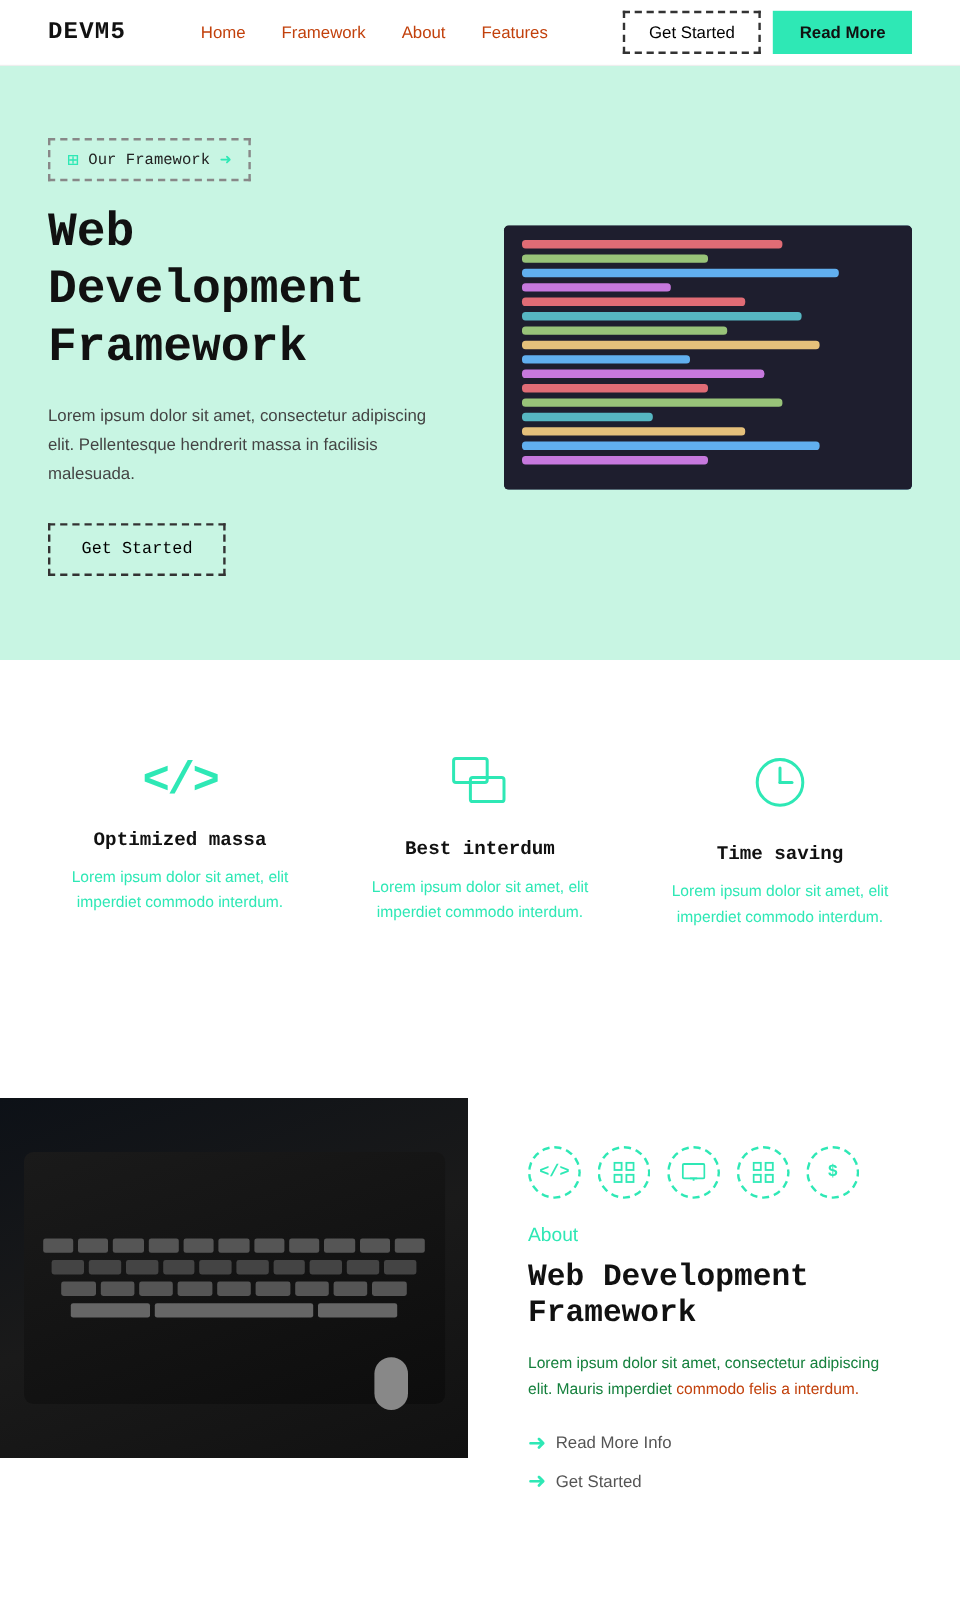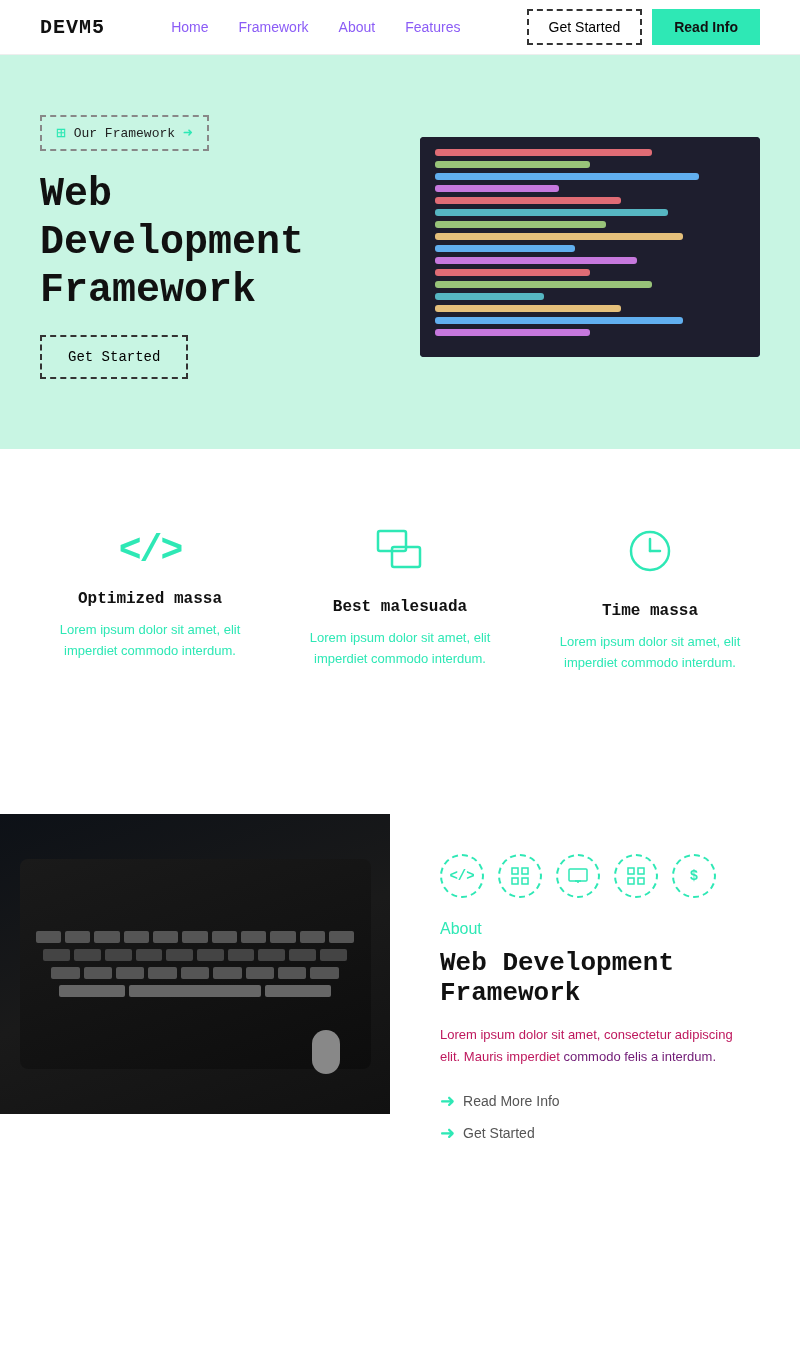--- a/index.html
+++ b/index.html
@@ -6,21 +6,21 @@
     body { font-family: 'Courier New', monospace; color: #222; background: #fff; width: 800px; }
 
     
     nav {
       display: flex; align-items: center; justify-content: space-between;
       padding: 0 40px; height: 55px; background: #fff;
       border-bottom: 1px solid #eee;
     }
     .nav-logo { font-size: 20px; font-weight: bold; color: #111; letter-spacing: 1px; }
     .nav-links { display: flex; gap: 30px; }
-    .nav-links a { text-decoration: none; color: #8b5cf6; font-size: 14px; font-family: Arial, sans-serif; }
+    .nav-links a { text-decoration: none; color: #c2410c; font-size: 14px; font-family: Arial, sans-serif; }
     .nav-buttons { display: flex; gap: 10px; align-items: center; }
     .btn-outline {
       border: 2px dashed #333; background: transparent; padding: 8px 20px;
       font-size: 14px; cursor: pointer; font-family: Arial, sans-serif;
     }
     .btn-teal {
       background: #2ee8b5; border: none; padding: 10px 22px;
       font-size: 14px; cursor: pointer; font-family: Arial, sans-serif; color: #111; font-weight: 600;
     }
 
@@ -73,21 +73,21 @@
     .about-content { flex: 1; padding: 40px 50px; }
     .about-icons { display: flex; gap: 14px; margin-bottom: 22px; }
     .about-icon-circle {
       width: 44px; height: 44px; border-radius: 50%;
       border: 2px dashed #2ee8b5; display: flex; align-items: center; justify-content: center;
       font-size: 16px; color: #2ee8b5;
     }
     .about-label { font-size: 16px; color: #2ee8b5; margin-bottom: 10px; font-family: Arial, sans-serif; }
     .about-title { font-size: 26px; font-weight: bold; margin-bottom: 16px; color: #111; }
     .about-desc { font-size: 13px; line-height: 1.7; color: #555; font-family: Arial, sans-serif; margin-bottom: 22px; }
-    .about-desc span { color: #be185d; }
+    .about-desc span { color: #15803d; }
     .about-link { display: flex; align-items: center; gap: 8px; font-size: 14px; color: #555; margin-bottom: 10px; font-family: Arial, sans-serif; cursor: pointer; }
     .about-link .link-arrow { color: #2ee8b5; font-size: 18px; }
 
     
     .laptop-screen {
       width: 100%; height: 100%;
       background: #1e1e2e;
       position: relative;
       display: flex; flex-direction: column; padding: 12px 15px; gap: 5px;
     }
@@ -99,32 +99,33 @@
 <nav>
   <span class="nav-logo">DEVM5</span>
   <div class="nav-links">
     <a>Home</a>
     <a>Framework</a>
     <a>About</a>
     <a>Features</a>
   </div>
   <div class="nav-buttons">
     <button class="btn-outline">Get Started</button>
-    <button class="btn-teal">Read Info</button>
+    <button class="btn-teal">Read More</button>
   </div>
 </nav>
 
 <section class="hero">
   <div class="hero-left">
     <div class="hero-badge">
       <span class="badge-icon">⊞</span>
       <span>Our Framework</span>
       <span class="arrow-icon">➜</span>
     </div>
     <h1 class="hero-title">Web Development Framework</h1>
+    <p class="hero-desc">Lorem ipsum dolor sit amet, consectetur adipiscing elit. Pellentesque hendrerit massa in facilisis malesuada.</p>
     <button class="hero-btn">Get Started</button>
   </div>
   <div class="hero-image">
     <div class="laptop-screen">
       <div class="lc" style="background:#e06c75;width:70%"></div>
       <div class="lc" style="background:#98c379;width:50%"></div>
       <div class="lc" style="background:#61afef;width:85%"></div>
       <div class="lc" style="background:#c678dd;width:40%"></div>
       <div class="lc" style="background:#e06c75;width:60%"></div>
       <div class="lc" style="background:#56b6c2;width:75%"></div>
@@ -153,35 +154,35 @@
       </div>
     </div>
 
     <div class="feature-card">
       <div class="feature-icon">
         <svg width="48" height="40" viewBox="0 0 48 40" fill="none" xmlns="http://www.w3.org/2000/svg">
           <rect x="2" y="2" width="28" height="20" rx="2" stroke="#2ee8b5" stroke-width="2.5" fill="none"></rect>
           <rect x="16" y="18" width="28" height="20" rx="2" stroke="#2ee8b5" stroke-width="2.5" fill="none"></rect>
         </svg>
       </div>
-      <div class="feature-title">Best malesuada</div>
+      <div class="feature-title">Best interdum</div>
       <div class="feature-desc">
         <span>Lorem ipsum dolor sit amet, elit imperdiet </span><span style="color:#2ee8b5">commodo interdum.</span>
       </div>
     </div>
 
     <div class="feature-card">
       <div class="feature-icon">
         <svg width="44" height="44" viewBox="0 0 44 44" fill="none" xmlns="http://www.w3.org/2000/svg">
           <circle cx="22" cy="22" r="19" stroke="#2ee8b5" stroke-width="2.5" fill="none"></circle>
           <line x1="22" y1="22" x2="22" y2="10" stroke="#2ee8b5" stroke-width="2.5" stroke-linecap="round"></line>
           <line x1="22" y1="22" x2="32" y2="22" stroke="#2ee8b5" stroke-width="2.5" stroke-linecap="round"></line>
         </svg>
       </div>
-      <div class="feature-title">Time massa</div>
+      <div class="feature-title">Time saving</div>
       <div class="feature-desc">
         <span>Lorem ipsum dolor sit amet, elit imperdiet </span><span style="color:#2ee8b5">commodo interdum.</span>
       </div>
     </div>
 
   </div>
 </section>
 
 <section class="about-section">
   <div class="about-image">
@@ -258,21 +259,21 @@
             <rect x="11" y="1" width="6" height="6" stroke="#2ee8b5" stroke-width="1.5"></rect>
             <rect x="1" y="11" width="6" height="6" stroke="#2ee8b5" stroke-width="1.5"></rect>
             <rect x="11" y="11" width="6" height="6" stroke="#2ee8b5" stroke-width="1.5"></rect>
           </svg>
       </div>
       <div class="about-icon-circle" style="font-size:14px;font-weight:bold;">$</div>
     </div>
     <div class="about-label">About</div>
     <h2 class="about-title">Web Development Framework</h2>
     <p class="about-desc">
-      <span>Lorem ipsum dolor sit amet, consectetur adipiscing elit. Mauris imperdiet </span><span style="color:#701a75">commodo felis a interdum.</span>
+      <span>Lorem ipsum dolor sit amet, consectetur adipiscing elit. Mauris imperdiet </span><span style="color:#c2410c">commodo felis a interdum.</span>
     </p>
     <div class="about-link">
       <span class="link-arrow">➜</span>
       <span>Read More Info</span>
     </div>
     <div class="about-link">
       <span class="link-arrow">➜</span>
       <span>Get Started</span>
     </div>
   </div>

